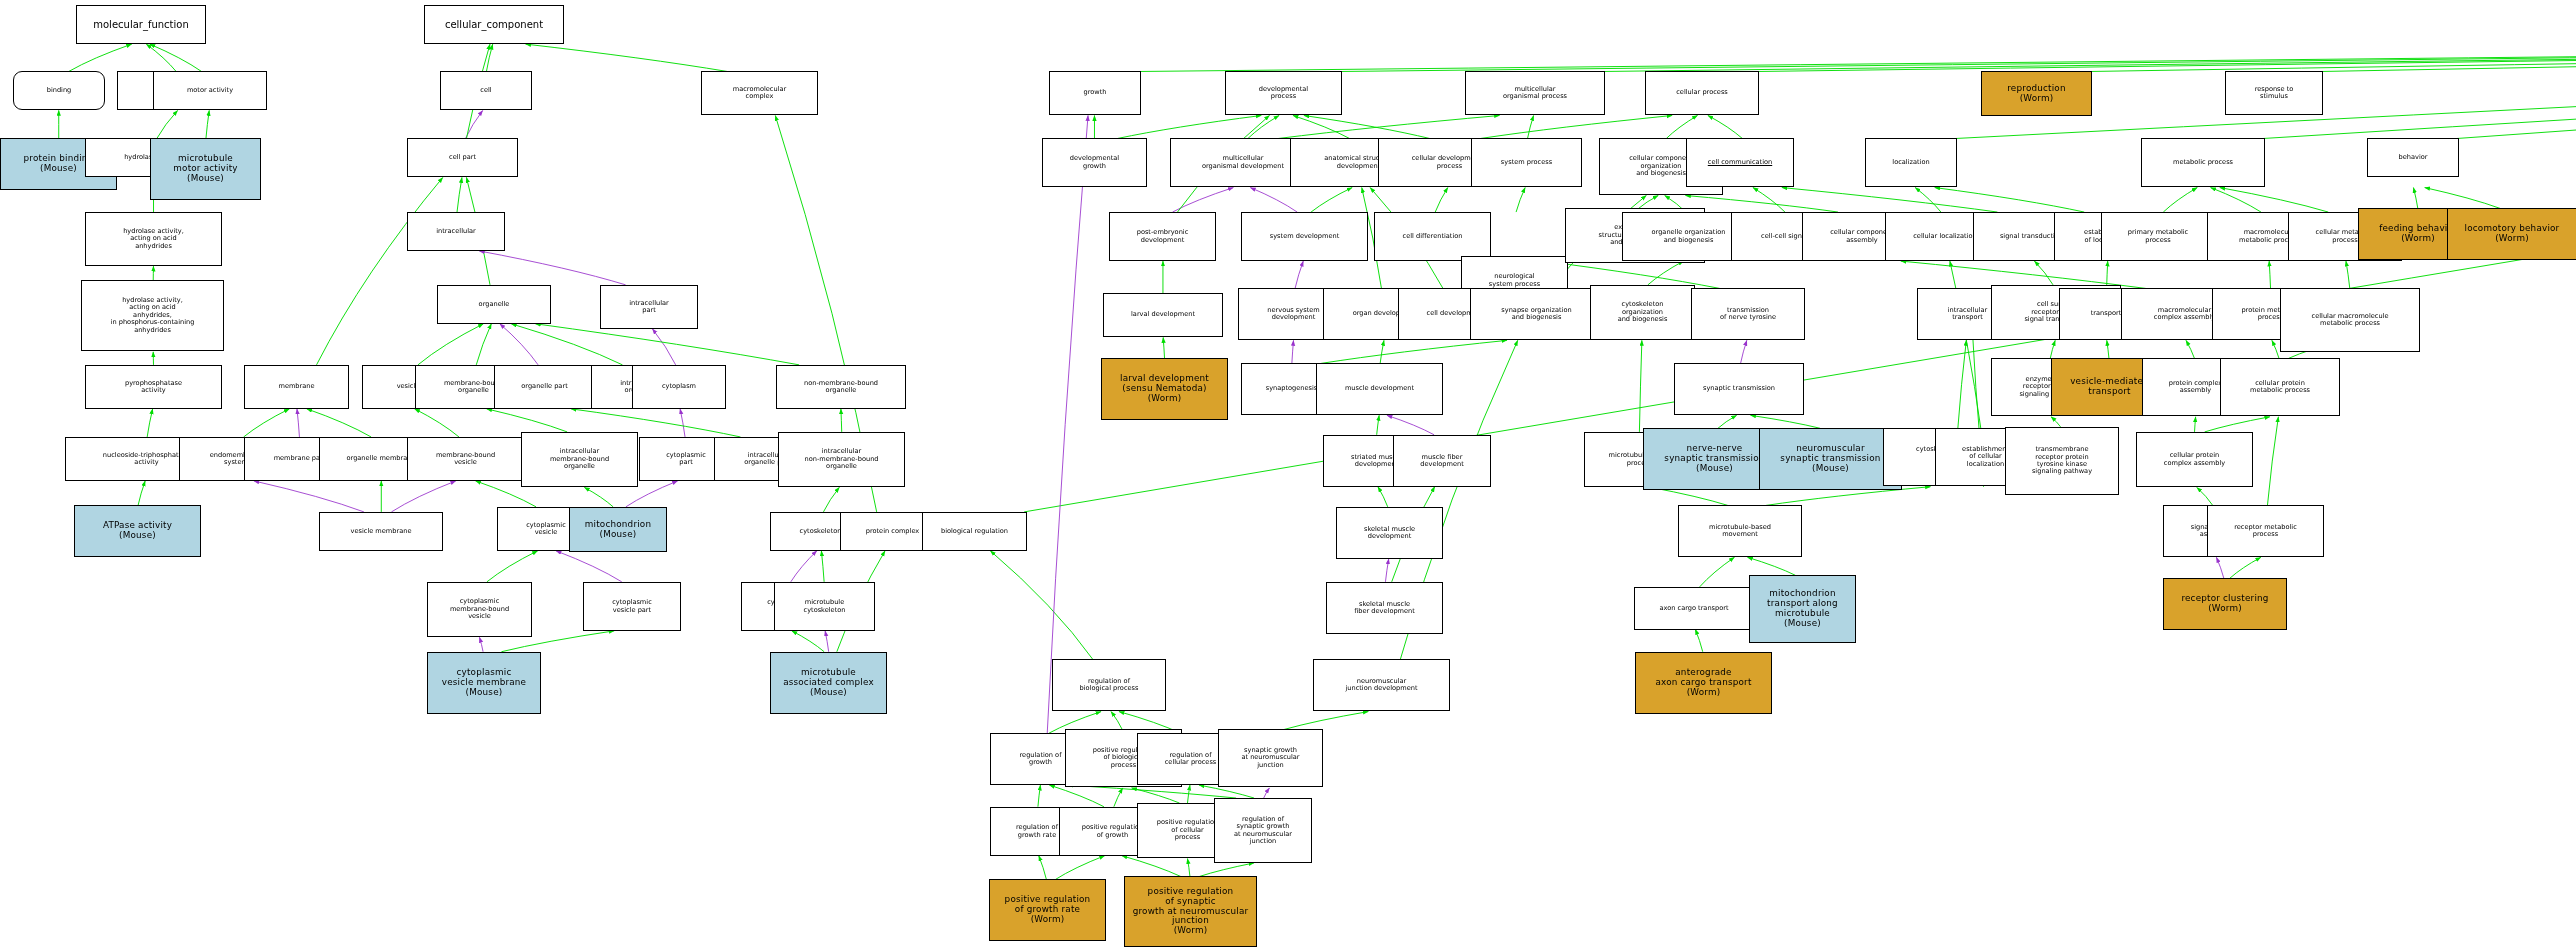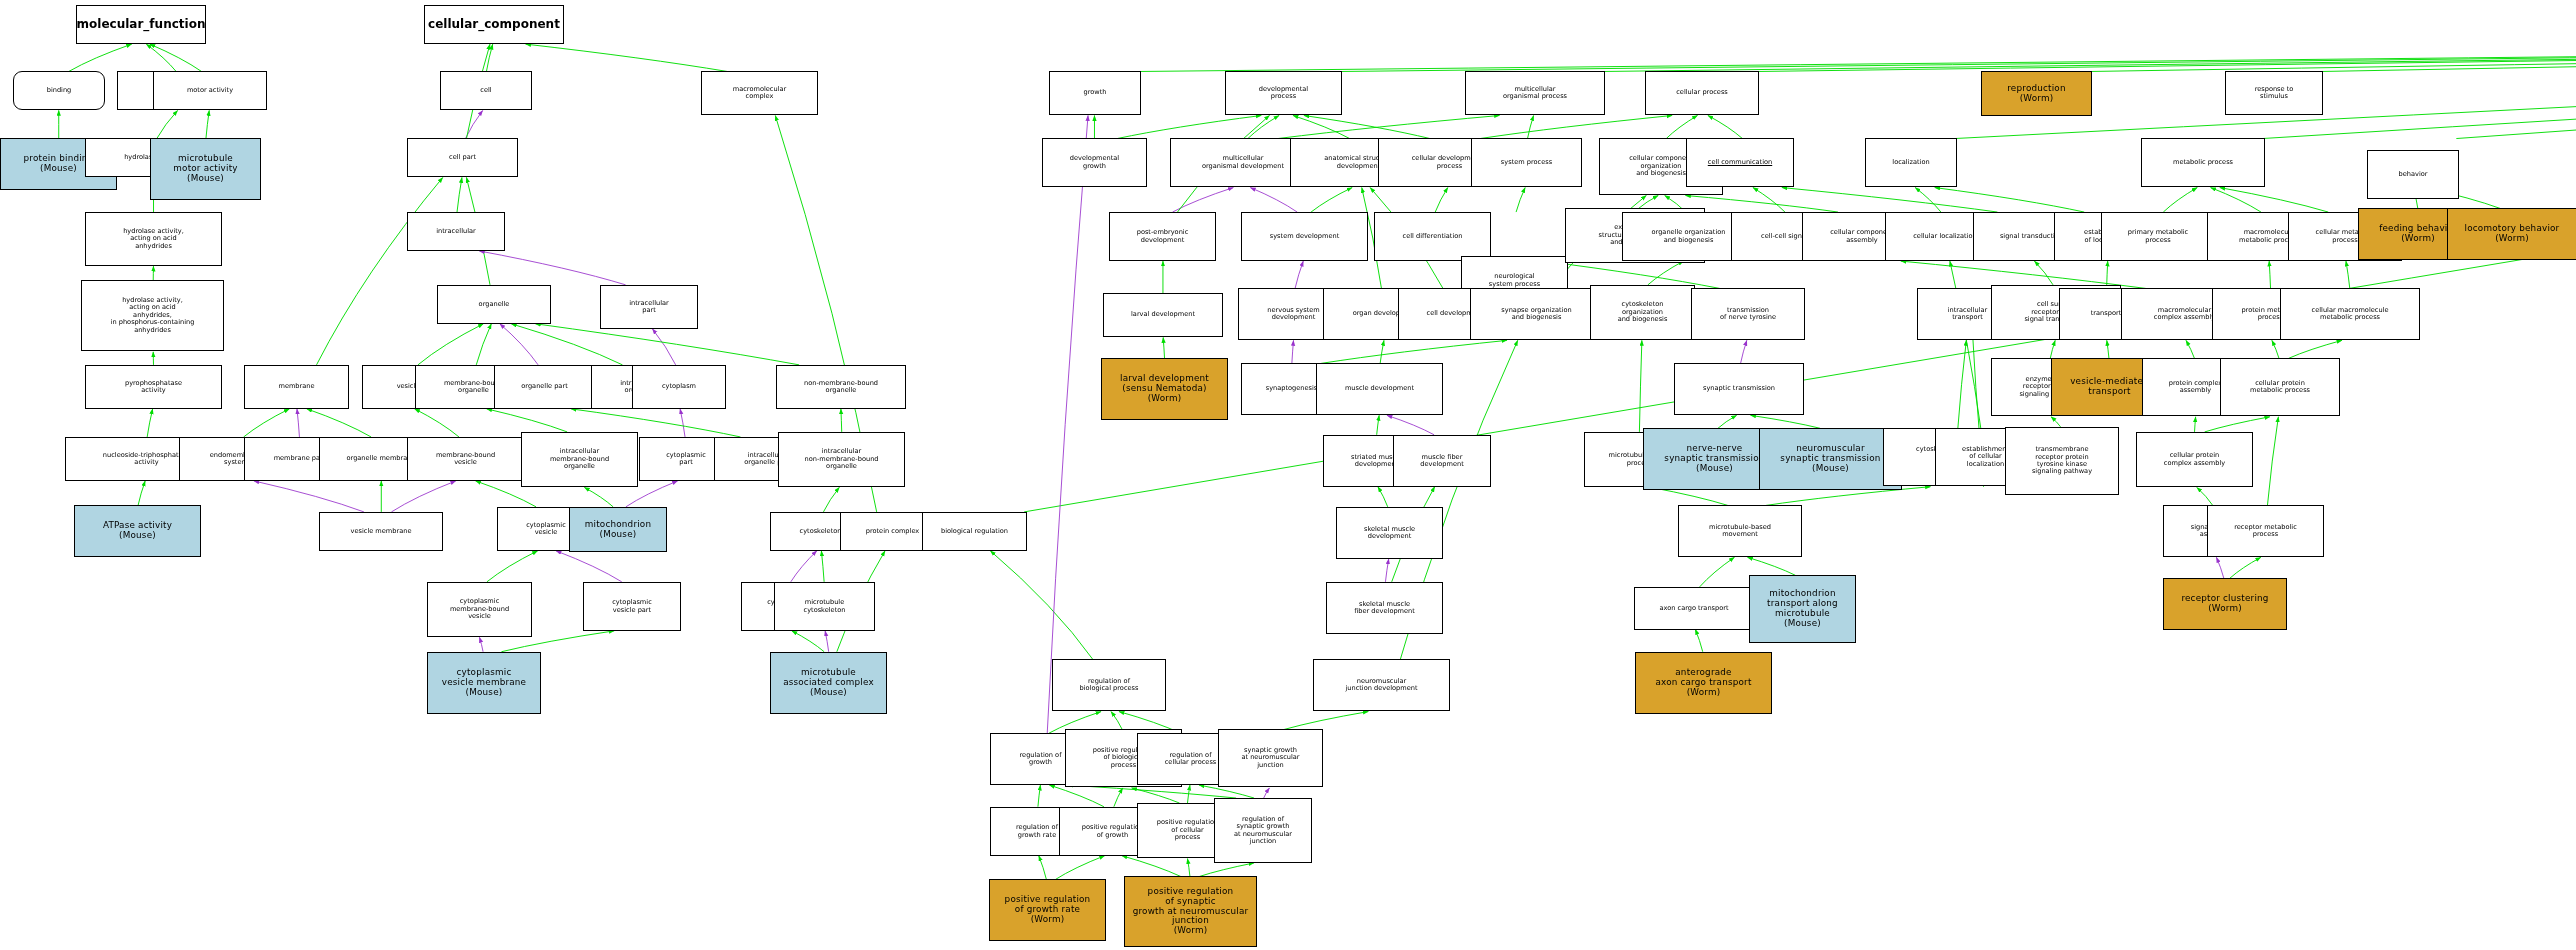--- a/index.html
+++ b/index.html
@@ -24,21 +24,21 @@
     color:#000000;
     line-height:1.12;
     padding:0.7px 1.4px;
     white-space:pre-line;
     overflow:hidden;
   }
   .node.term{font-size:6.6px;}
   .node.gene{font-size:8.8px;letter-spacing:0.2px;}
   .node.mouse{background:#b0d5e2;}
   .node.worm{background:#d9a22b;}
-  .node.root{font-size:12px;font-weight:bold;}
+  .node.root{font-size:10px;}
 </style>
 </head>
 <body>
 
 <div id="canvas">
   <svg id="edges" viewBox="0 0 3574 1319" width="2576" height="951">
     <defs>
       <marker id="arrowGreen" markerWidth="9" markerHeight="9" refX="7.5" refY="3" orient="auto" markerUnits="userSpaceOnUse">
         <path d="M0,0 L8,3 L0,6 z" fill="#00dd00"></path>
       </marker>
@@ -299,21 +299,21 @@
 development</div>
     <div class="node term" style="left: 1378px; top: 138px; width: 143px; height: 49px;">cellular developmental
 process</div>
     <div class="node term" style="left: 1471px; top: 138px; width: 111px; height: 49px;">system process</div>
     <div class="node term" style="left: 1599px; top: 138px; width: 124px; height: 57px;">cellular component
 organization
 and biogenesis</div>
     <div class="node term" style="left: 1686px; top: 138px; width: 108px; height: 49px; text-decoration: underline;">cell communication</div>
     <div class="node term" style="left: 1865px; top: 138px; width: 92px; height: 49px;">localization</div>
     <div class="node term" style="left: 2141px; top: 138px; width: 124px; height: 49px;">metabolic process</div>
-    <div class="node term" style="left: 2367px; top: 150px; width: 92px; height: 49px;">behavior</div>
+    <div class="node term" style="left: 2367px; top: 138px; width: 92px; height: 39px;">behavior</div>
     <div class="node term" style="left: 1109px; top: 212px; width: 107px; height: 49px;">post-embryonic
 development</div>
     <div class="node term" style="left: 1241px; top: 212px; width: 127px; height: 49px;">system development</div>
     <div class="node term" style="left: 1374px; top: 212px; width: 117px; height: 49px;">cell differentiation</div>
     <div class="node term" style="left: 1461px; top: 212px; width: 107px; height: 49px; margin-top: 44px;">neurological
 system process</div>
     <div class="node term" style="left: 1565px; top: 208px; width: 140px; height: 55px;">extracellular
 structure organization
 and biogenesis</div>
     <div class="node term" style="left: 1622px; top: 212px; width: 133px; height: 49px;">organelle organization
@@ -350,21 +350,21 @@
     <div class="node term" style="left: 1917px; top: 288px; width: 101px; height: 52px;">intracellular
 transport</div>
     <div class="node term" style="left: 1991px; top: 285px; width: 130px; height: 55px;">cell surface
 receptor linked
 signal transduction</div>
     <div class="node term" style="left: 2059px; top: 288px; width: 94px; height: 52px;">transport</div>
     <div class="node term" style="left: 2121px; top: 288px; width: 127px; height: 52px;">macromolecular
 complex assembly</div>
     <div class="node term" style="left: 2212px; top: 288px; width: 117px; height: 52px;">protein metabolic
 process</div>
-    <div class="node term" style="left: 2280px; top: 288px; width: 140px; height: 52px;">cellular macromolecule
+    <div class="node term" style="left: 2280px; top: 288px; width: 140px; height: 64px;">cellular macromolecule
 metabolic process</div>
     <div class="node gene worm" style="left: 1101px; top: 358px; width: 127px; height: 62px;">larval development
 (sensu Nematoda)
 (Worm)</div>
     <div class="node term" style="left: 1241px; top: 363px; width: 101px; height: 52px;">synaptogenesis</div>
     <div class="node term" style="left: 1316px; top: 363px; width: 127px; height: 52px;">muscle development</div>
     <div class="node term" style="left: 1674px; top: 363px; width: 130px; height: 52px;">synaptic transmission</div>
     <div class="node term" style="left: 1991px; top: 358px; width: 117px; height: 58px;">enzyme linked
 receptor protein
 signaling pathway</div>

